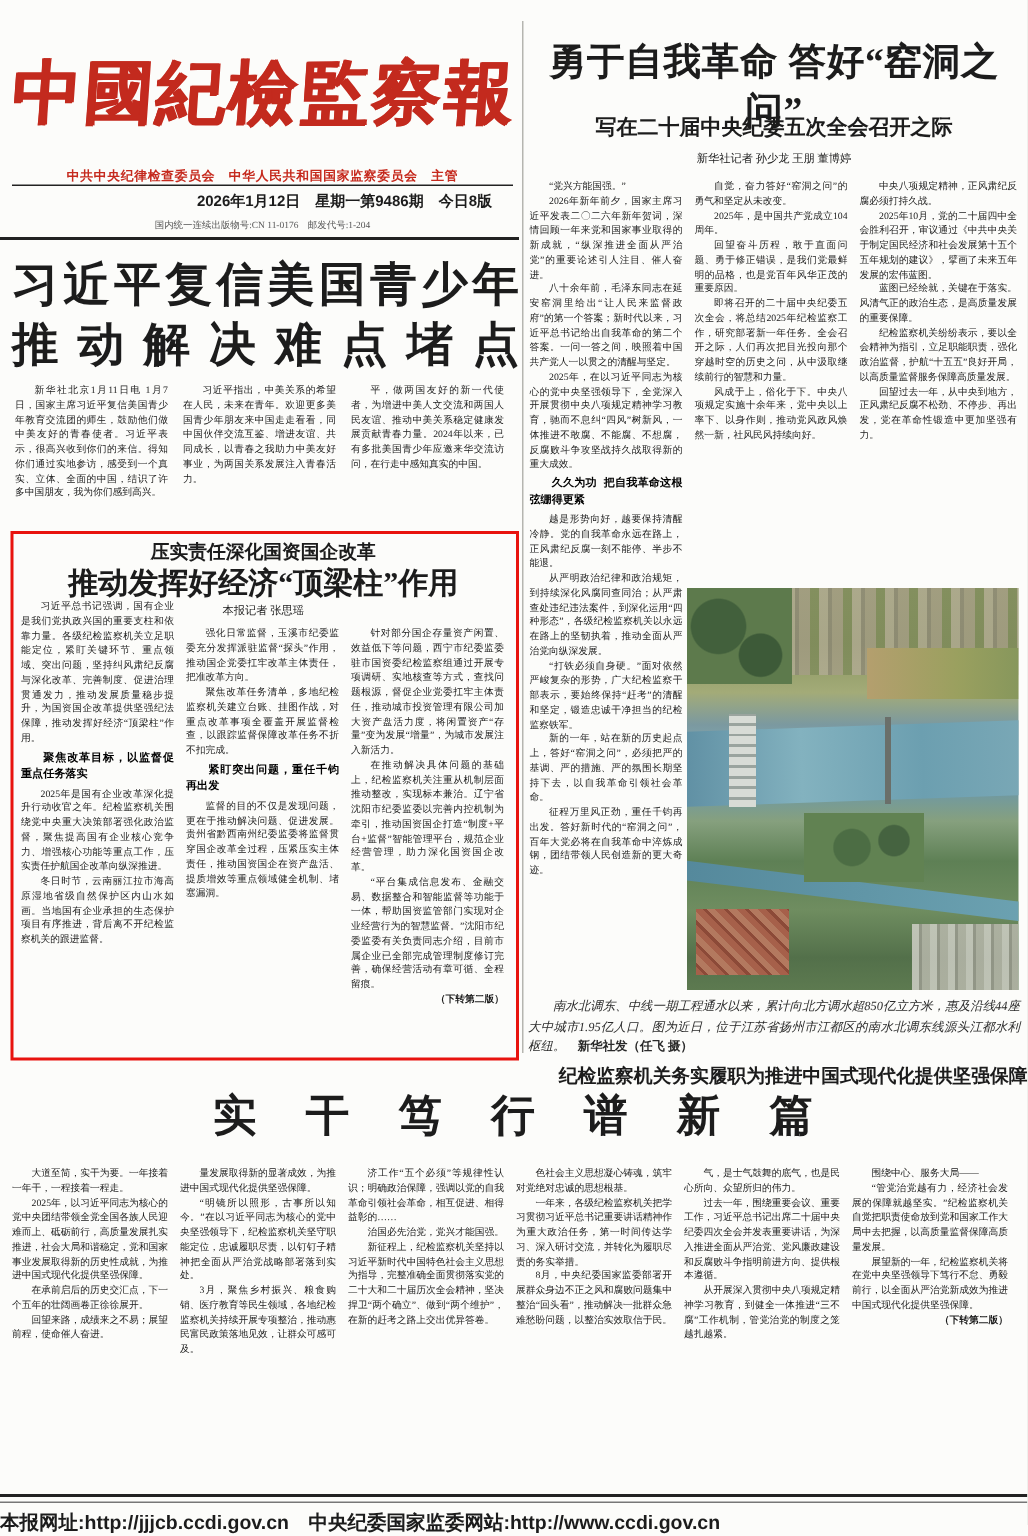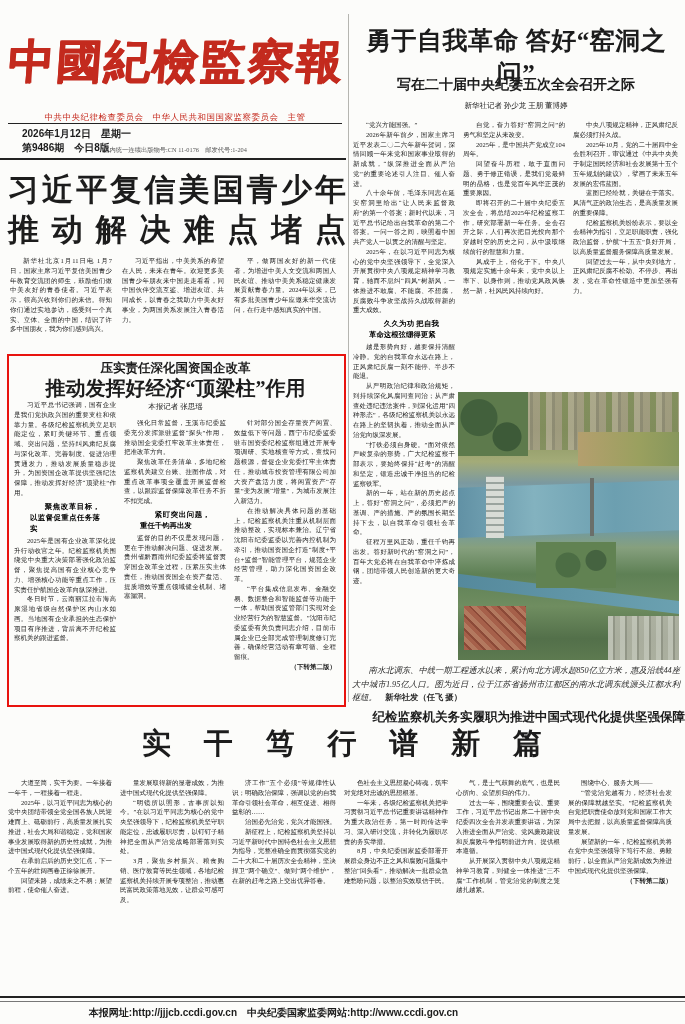--- a/index.html
+++ b/index.html
@@ -3,33 +3,33 @@
 <meta charset="utf-8">
 <style>
   html,body{margin:0;padding:0;background:#e8e6e0;}
   .page{position:relative;width:685px;height:1024px;margin:0 auto;background:#fcfcfa;overflow:hidden;
         font-family:"Liberation Serif","DejaVu Serif",serif;color:#1c1c1c;}
   .abs{position:absolute;}
   
   .mast-title{left:8px;top:14px;width:334px;height:96px;color:#c32a1e;font-weight:bold;
     font-size:46px;line-height:96px;text-align:justify;text-align-last:justify;
     transform:skewX(-4deg);text-shadow:1px 0 0 #c32a1e,0 1px 0 #c32a1e;}
-  .mast-super{left:8px;top:112px;width:334px;color:#c5291d;font-weight:normal;font-size:8.5px;
+  .mast-super{left:8px;top:112px;width:334px;color:#c5291d;font-weight:bold;font-size:8.5px;
     text-align:center;letter-spacing:.5px;}
   .rule{background:#222;}
   .mast-date{left:8px;top:127px;width:334px;display:flex;justify-content:flex-end;
     padding:0 14px;box-sizing:border-box;font-weight:bold;font-size:10px;
-    font-family:"Liberation Sans","DejaVu Sans",sans-serif;flex-direction:column;}
+    font-family:"Liberation Sans","DejaVu Sans",sans-serif;}
   .mast-pub{left:8px;top:146px;width:334px;text-align:center;font-size:6.3px;color:#555;}
   
   .col{position:absolute;width:102px;overflow:hidden;text-align:justify;font-size:6.5px;
     line-height:1.5;color:#1b1b1b;}
   .col p{margin:0;text-indent:2em;}
-  .col h4{margin:3px 16px 2px;font-size:7.4px;font-weight:bold;text-indent:2em;color:#000;
-    font-family:Liberation Serif, serif;}
+  .col h4{margin:3px 0 2px;font-size:7.4px;font-weight:bold;text-indent:2em;color:#000;
+    font-family:Liberation Mono, monospace;}
   .col .blk-turn{text-align:right;text-indent:0;font-weight:bold;}
   
   .lead-h{left:8px;top:170px;width:338px;font-weight:900;font-size:31px;line-height:1.28;
     font-family:"Liberation Sans","DejaVu Sans",sans-serif;letter-spacing:0;}
   .lead-h div{text-align:justify;text-align-last:justify;}
   .tr-h{left:351px;top:24px;width:330px;text-align:center;font-weight:900;font-size:25px;
     letter-spacing:.5px;}
   .tr-sub{left:351px;top:76px;width:330px;text-align:center;font-size:14px;font-weight:bold;}
   .byline{text-align:center;font-size:7.5px;color:#222;}
   
@@ -43,21 +43,21 @@
   
   .photo{left:458px;top:392px;width:221px;height:268px;overflow:hidden;
     background:linear-gradient(180deg,#96a06b 0%,#8a9460 14%,#a3ab78 26%,#7b99a0 34%,#7fa7b2 40%,
       #6d98a6 50%,#86a07e 58%,#5e8055 68%,#6f8d60 80%,#53704a 92%,#5d7a50 100%);}
   .photo>div{position:absolute;}
   .caption{left:352px;top:664px;width:328px;font-size:8.3px;line-height:1.65;text-align:justify;
     font-style:italic;color:#2a2a2a;}
   .caption p{margin:0;text-indent:2em;}
   .caption b{font-style:normal;}
   
-  .footer{left:0;top:1006px;width:547px;text-align:center;font-weight:bold;font-size:10px;
+  .footer{left:0;top:1006px;width:547px;font-weight:bold;font-size:13px;
     font-family:"Liberation Sans","DejaVu Sans",sans-serif;}
 </style>
 </head>
 <body>
 
 <div class="page">
 
   <div class="abs mast-title">中國紀檢監察報</div>
   <div class="abs mast-super">中共中央纪律检查委员会　中华人民共和国国家监察委员会　主管</div>
   <div class="abs rule" style="left:8px;top:123px;width:334px;height:1px"></div>

